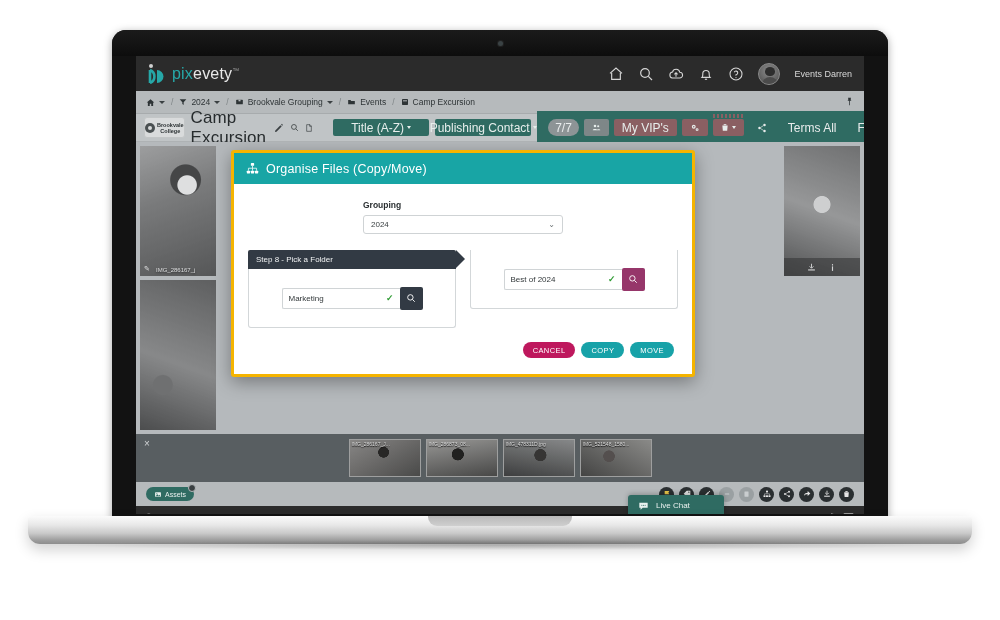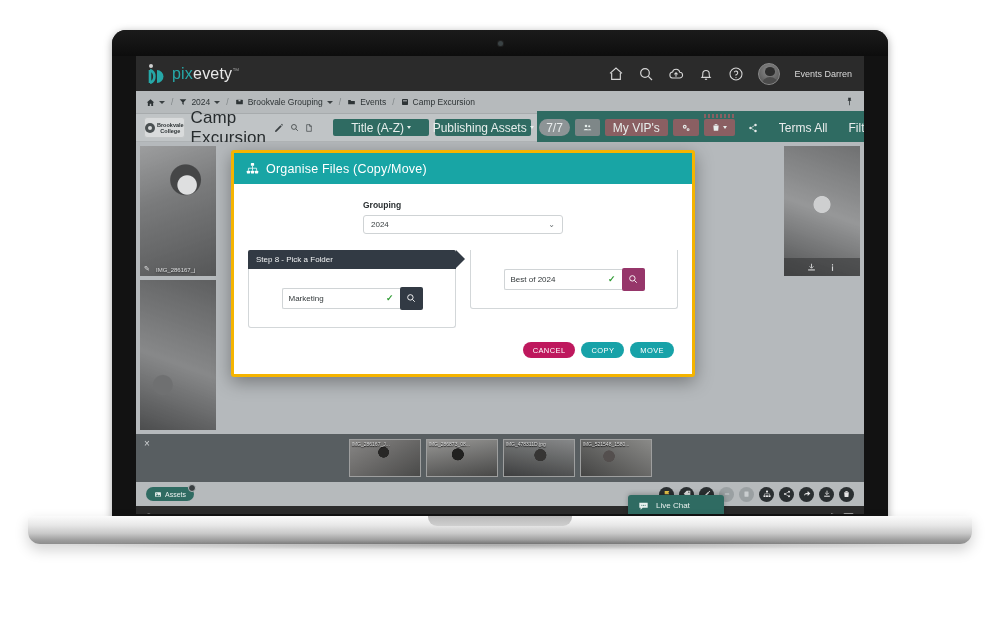--- a/index.html
+++ b/index.html
@@ -116,21 +116,21 @@
   .tbtn {
     height: 17px; display:flex; align-items:center; justify-content:center;
     padding: 0 8px; border-radius: 2px; background: #2f6b62;
     color: #e7eeec; font-size: 12px; white-space: nowrap; gap: 3px;
   }
   .tbtn.wide { min-width: 96px; }
   .tbtn.pill { border-radius: 9px; background: #8d9496; color:#e9eced; padding: 0 7px;}
   .tbtn.muted { background: #7e8788; }
   .tbtn.rose { background: #8a5f62; }
   .tbtn.flat { background: transparent; color: #e9ecec; }
-  .tbtn-group { margin-left: auto; display: flex; align-items: center; gap: 5px; background:#2f6b62; height:34px; padding:0 2px;}
+  .tbtn-group { margin-left: auto; display: flex; align-items: center; gap: 5px; background:#2f6b62; height:34px; padding:0 11px;}
   .trash-wrap{ position:relative; }
   .trash-wrap::before{
     content:""; position:absolute; left:0; right:0; top:-5px; height:4px;
     background: repeating-linear-gradient(90deg,#8a5f62 0 2px, transparent 2px 4px);
   }
   .caret-w { width:0;height:0;border-left:2.5px solid transparent;border-right:2.5px solid transparent;border-top:3px solid currentColor; display:inline-block;}
 
   
   .content { position: relative; height: 292px; background: #b6babc; overflow: hidden; display:flex; gap:4px; padding:4px; }
   .photo-col{ width: 76px; display:flex; flex-direction:column; gap:4px; }
@@ -400,21 +400,21 @@
                 <path d="M5 2 L15 2 L19 6 L19 22 L5 22 Z"></path>
                 <path d="M14 2 L14 7 L19 7"></path>
               </svg>
           </div>
 
           <div class="tbtn wide" style="margin-left:14px">
             <span>Title (A-Z)</span>
             <span class="caret-w"></span>
           </div>
           <div class="tbtn wide">
-            <span>Publishing Assets</span>
+            <span>Publishing Contact</span>
             <span class="caret-w"></span>
           </div>
 
           <div class="tbtn-group">
             <div class="tbtn pill">7/7</div>
             <div class="tbtn muted">
               <svg width="9" height="9" viewBox="0 0 24 24" fill="currentColor">
                   <circle cx="8" cy="8" r="3.4"></circle>
                   <circle cx="16.5" cy="8.5" r="2.8"></circle>
                   <path d="M2 19 C2 14.8 13.8 14.8 13.8 19 Z"></path>

